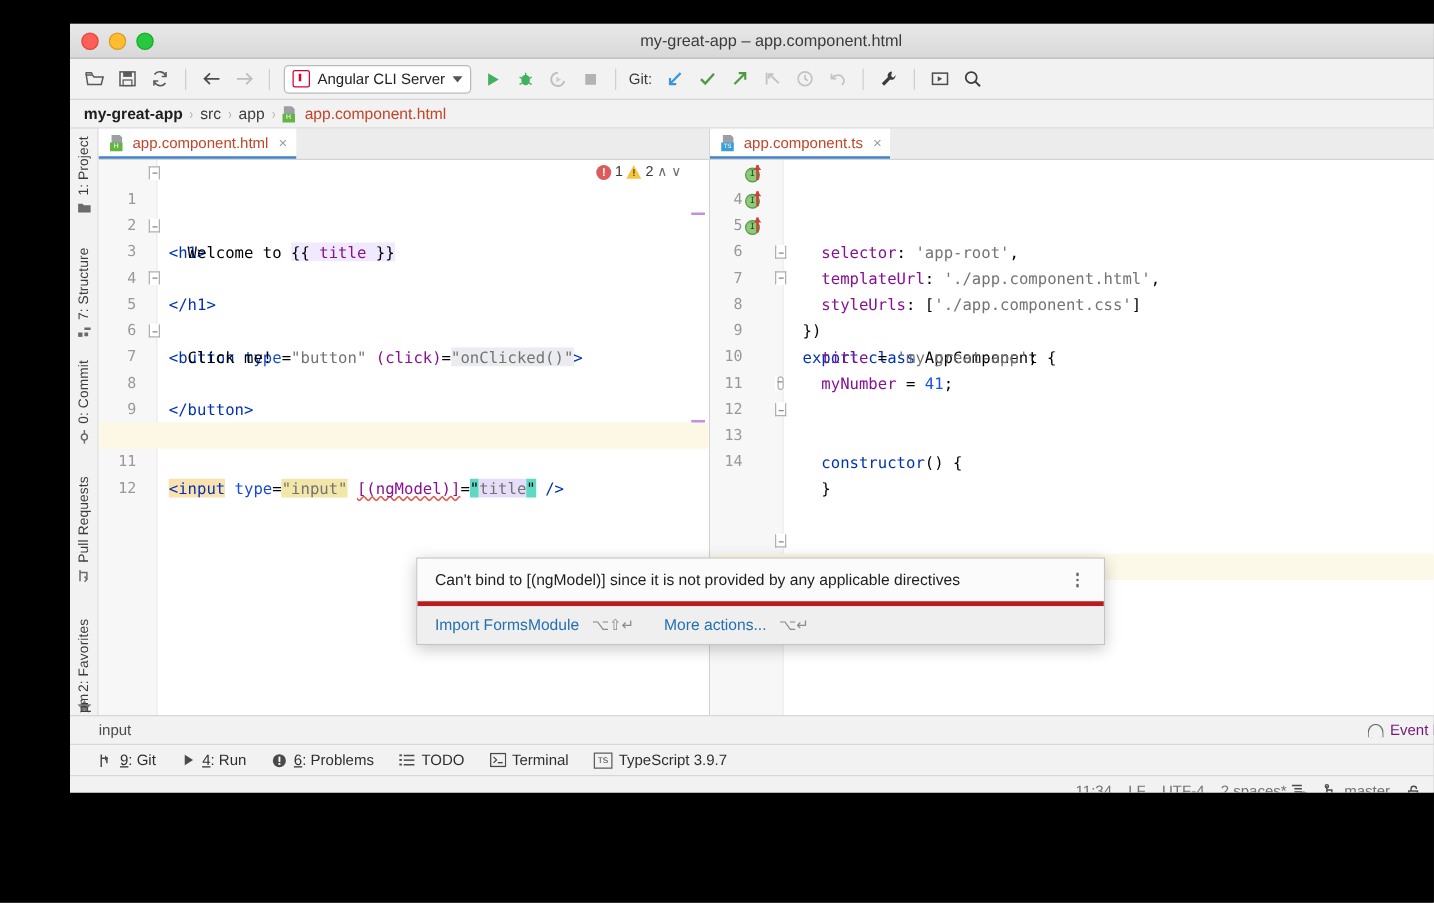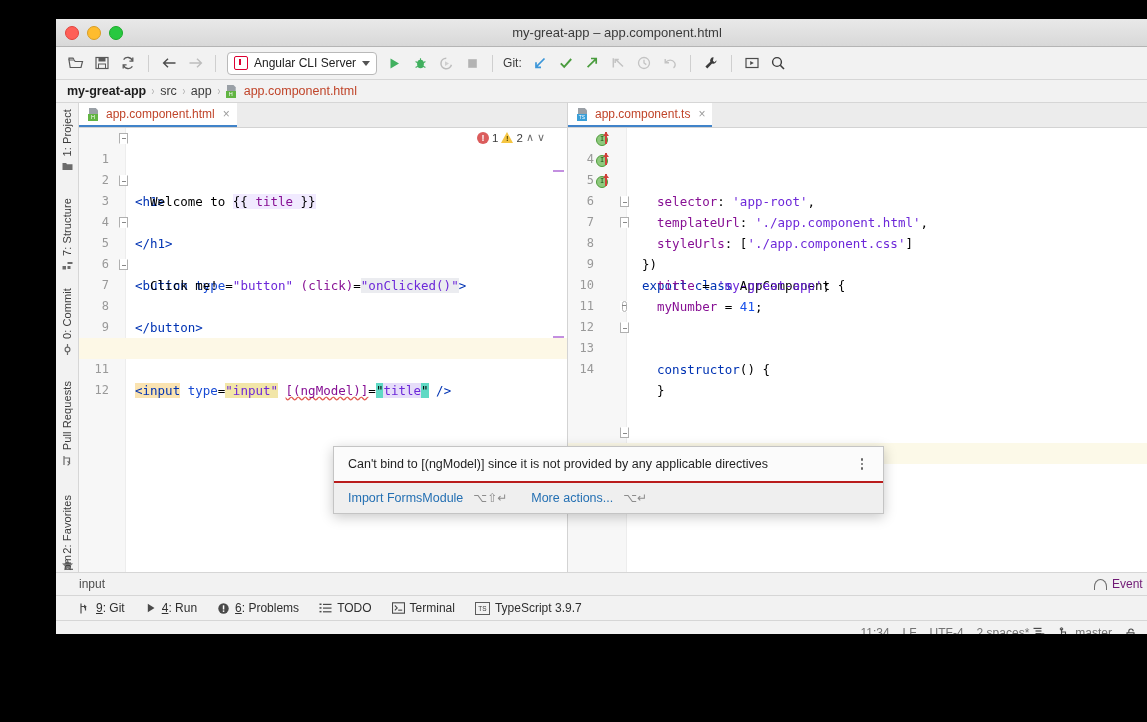--- a/index.html
+++ b/index.html
@@ -327,21 +327,21 @@
     position: absolute;
     left: -2.5px; top: 0;
     width: 0; height: 0;
     border-left: 3.2px solid transparent;
     border-right: 3.2px solid transparent;
     border-bottom: 4px solid #d0403a;
   }
   
   .tag { color: #0033b3; }
   .attr { color: #174ad4; }
-  .str { color: #6d28d9; }
+  .str { color: #737373; }
   .pinkattr { color: #871094; }
   .expr-bg { background: #f1eaff; }
   .ident-purple { color: #871094; }
   .num { color: #1750eb; }
   .kw { color: #0033b3; }
   .prop { color: #871094; }
   .hl-tag { background: #fae3b1; }
   .hl-val { background: #f2e6a8; }
   .hl-quote { background: #5fd9c4; }
   .hl-titleval { background: #e6ddf9; }
@@ -424,21 +424,21 @@
   }
   .popup-msg {
     background: #fbfbfb;
     padding: 10px 16px 10px 14px;
     font-size: 12.5px;
     color: #1f1f1f;
     font-family: "Liberation Sans", sans-serif;
     display: flex;
     align-items: center;
     justify-content: space-between;
-    border-bottom: 2px solid #b91c1c;
+    border-bottom: 4px solid #b91c1c;
   }
   .kebab {
     display: flex;
     flex-direction: column;
     gap: 2px;
     padding: 0 4px;
   }
   .kebab i { width: 2.5px; height: 2.5px; background: #666; border-radius: 50%; display: block; }
   .popup-actions {
     display: flex;

